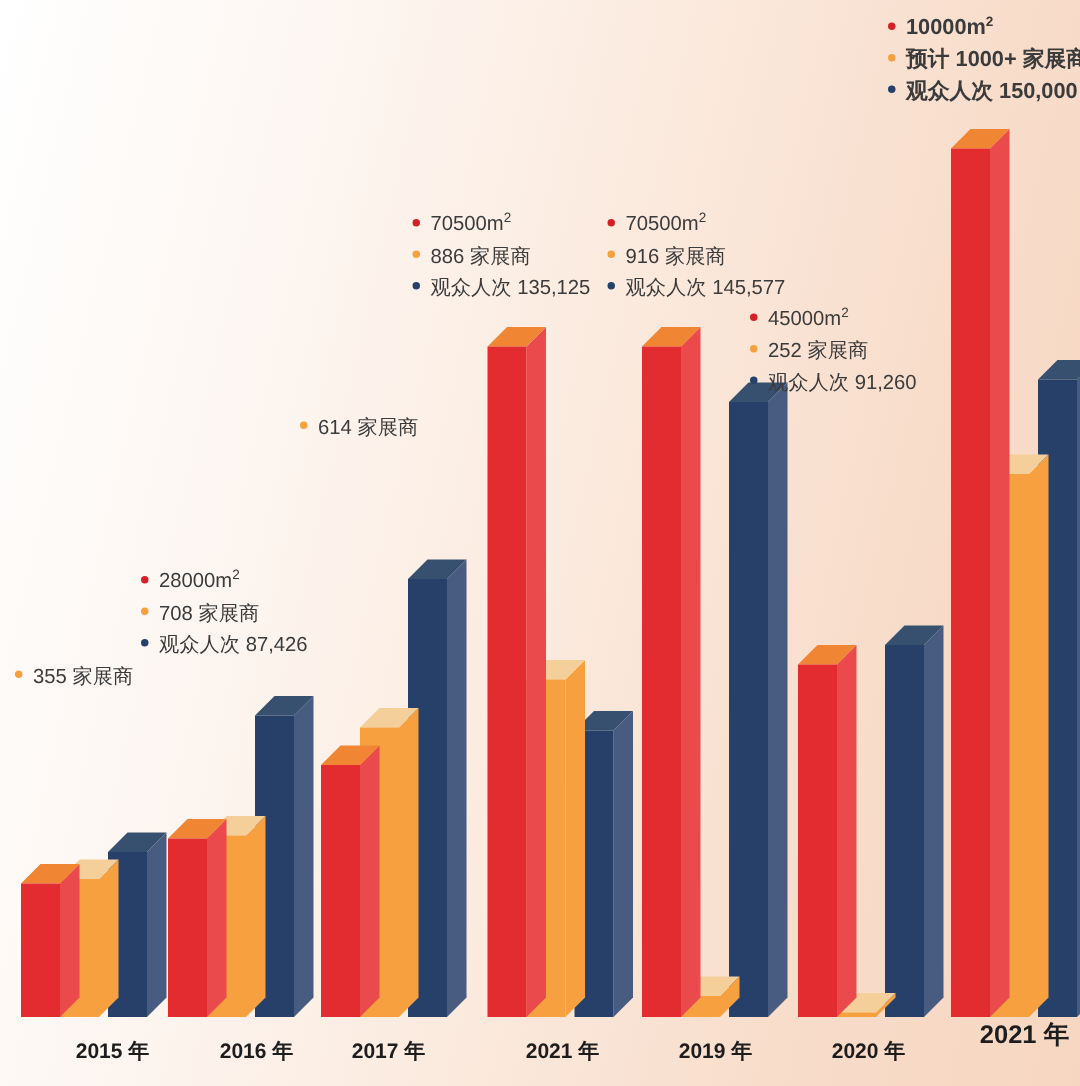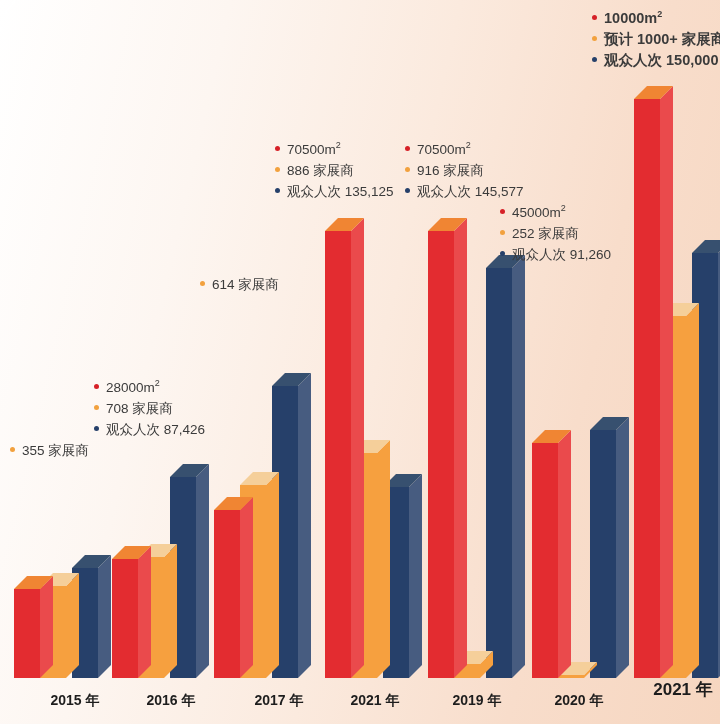--- a/index.html
+++ b/index.html
@@ -299,19 +299,19 @@
       <span class="txt">预计 1000+ 家展商</span>
     </div>
     <div class="row">
       <span class="dot dot-blue"></span>
       <span class="txt">观众人次 150,000</span>
     </div>
   </div>
 
   <div class="xlabel" style="left:0px;   width:110px;">2015 年</div>
   <div class="xlabel" style="left:96px;  width:110px;">2016 年</div>
-  <div class="xlabel" style="left:204px; width:110px;">2017 年</div>
+  <div class="xlabel" style="left:184px; width:110px;">2017 年</div>
   <div class="xlabel" style="left:300px; width:110px;">2021 年</div>
   <div class="xlabel" style="left:402px; width:110px;">2019 年</div>
   <div class="xlabel" style="left:504px; width:110px;">2020 年</div>
   <div class="xlabel big" style="left:608px; width:110px;">2021 年</div>
 
 </div>
 
 </body></html>

